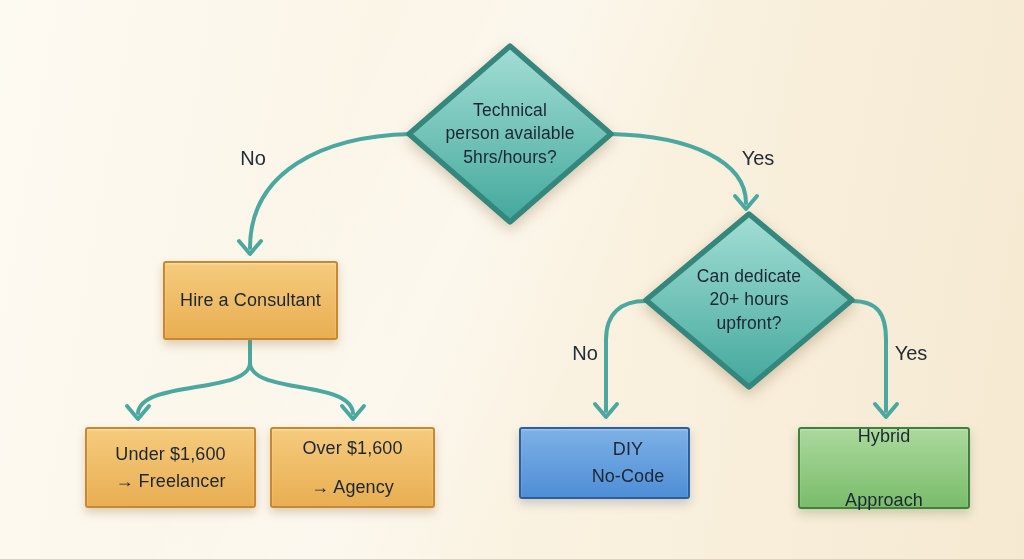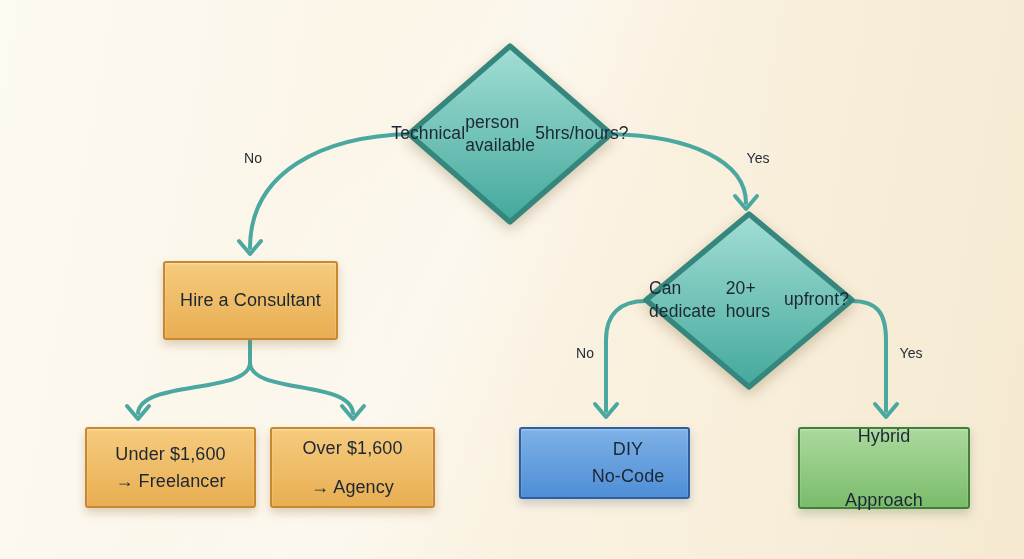--- a/index.html
+++ b/index.html
@@ -40,20 +40,21 @@
     stroke-width: 5.5;
     stroke-linejoin: round;
     filter: drop-shadow(0 5px 7px rgba(120, 85, 40, 0.30));
   }
   #tealGrad .stop-top { stop-color: var(--diamond-fill-top, #a3ded5); }
   #tealGrad .stop-bot { stop-color: var(--diamond-fill-bottom, #43a89c); }
 
   .diamond-label {
     position: absolute;
     display: flex;
+    flex-direction: column;
     align-items: center;
     justify-content: center;
     text-align: left;
     font-size: 17.5px;
     line-height: 1.32;
     letter-spacing: 0.1px;
   }
   .node {
     position: absolute;
     box-sizing: border-box;
@@ -79,21 +80,21 @@
   }
   .node.green {
     background: linear-gradient(180deg, var(--green-fill-top, #abd99c) 0%, var(--green-fill-bottom, #7abc6b) 100%);
     border: 2.5px solid var(--green-border, #41803a);
     box-shadow: 0 5px 10px rgba(90, 120, 70, 0.28), inset 0 1px 2px rgba(255,255,255,0.35);
     gap: 37px;
   }
   .edge-label {
     position: absolute;
     transform: translate(-50%, -50%);
-    font-size: 14px;
+    font-size: 20px;
     font-weight: 500;
     color: #232d38;
     white-space: nowrap;
   }
 </style>
 </head>
 <body>
 
 <div class="stage">
 

